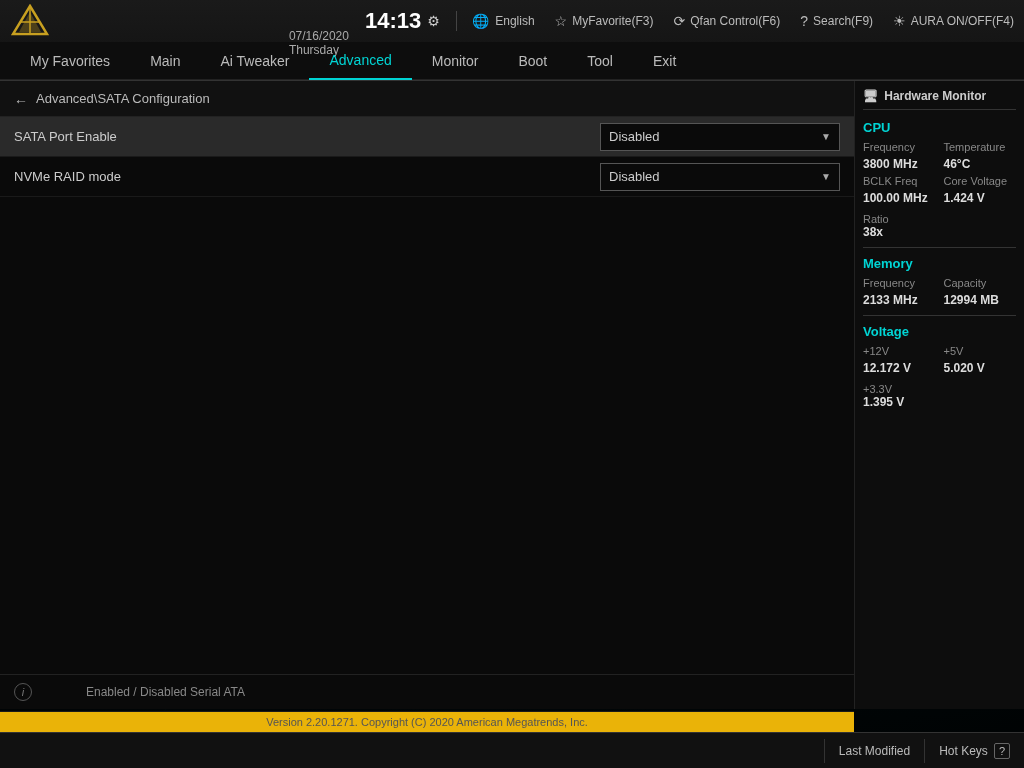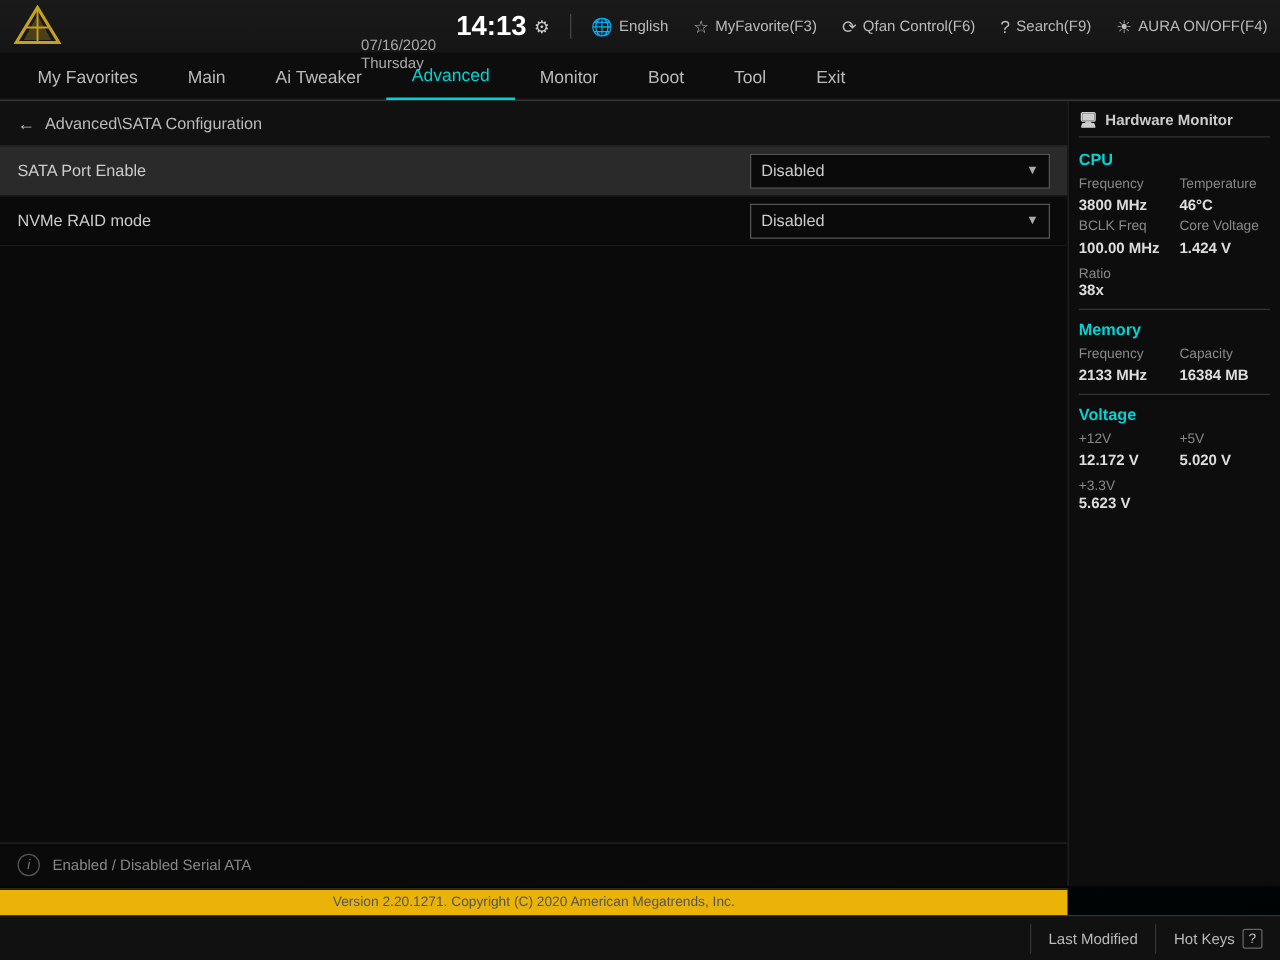--- a/index.html
+++ b/index.html
@@ -423,21 +423,21 @@
           <span>Disabled</span>
           <span class="dropdown-arrow">▼</span>
         </div>
       </div>
     </div>
 
     <div style="flex: 1;"></div>
 
     <div style="border-top: 1px solid #222; padding: 8px 14px; display: flex; align-items: center; gap: 10px; background: #0a0a0a;">
       <div class="info-icon">i</div>
-      <span style="color: #888; font-size: 12px;">Enabled / Disabled Serial ATA</span>
+      <span style="color: #888; font-size: 12px; margin-left: 44px;">Enabled / Disabled Serial ATA</span>
     </div>
   </div>
 
   <div class="hw-panel">
     <div class="hw-title">
       <span>🖥</span>
       <span>Hardware Monitor</span>
     </div>
 
     <div class="hw-section-title">CPU</div>
@@ -456,35 +456,35 @@
       <div class="hw-value">38x</div>
     </div>
 
     <hr class="hw-divider">
 
     <div class="hw-section-title">Memory</div>
     <div class="hw-grid">
       <div class="hw-label">Frequency</div>
       <div class="hw-label">Capacity</div>
       <div class="hw-value">2133 MHz</div>
-      <div class="hw-value">16384 MB</div>
+      <div class="hw-value">12994 MB</div>
     </div>
 
     <hr class="hw-divider">
 
     <div class="hw-section-title">Voltage</div>
     <div class="hw-grid">
       <div class="hw-label">+12V</div>
       <div class="hw-label">+5V</div>
       <div class="hw-value">12.172 V</div>
       <div class="hw-value">5.020 V</div>
     </div>
     <div>
       <div class="hw-label">+3.3V</div>
-      <div class="hw-value">5.623 V</div>
+      <div class="hw-value">1.395 V</div>
     </div>
   </div>
 </div>
 
 <div style="position: absolute; bottom: 36px; left: 0; width: calc(100% - 170px); background: #eab308; border-top: 1px solid #1a1a1a; padding: 4px 0; text-align: center; color: #555; font-size: 11px; z-index: 6;">
   <span>Version 2.20.1271. Copyright (C) 2020 American Megatrends, Inc.</span>
 </div>
 
 <div style="position: absolute; bottom: 0; left: 0; right: 0; height: 36px; background: #111; border-top: 1px solid #333; display: flex; align-items: center; z-index: 10;">
   <div style="flex: 1; padding: 0 14px;"></div>

